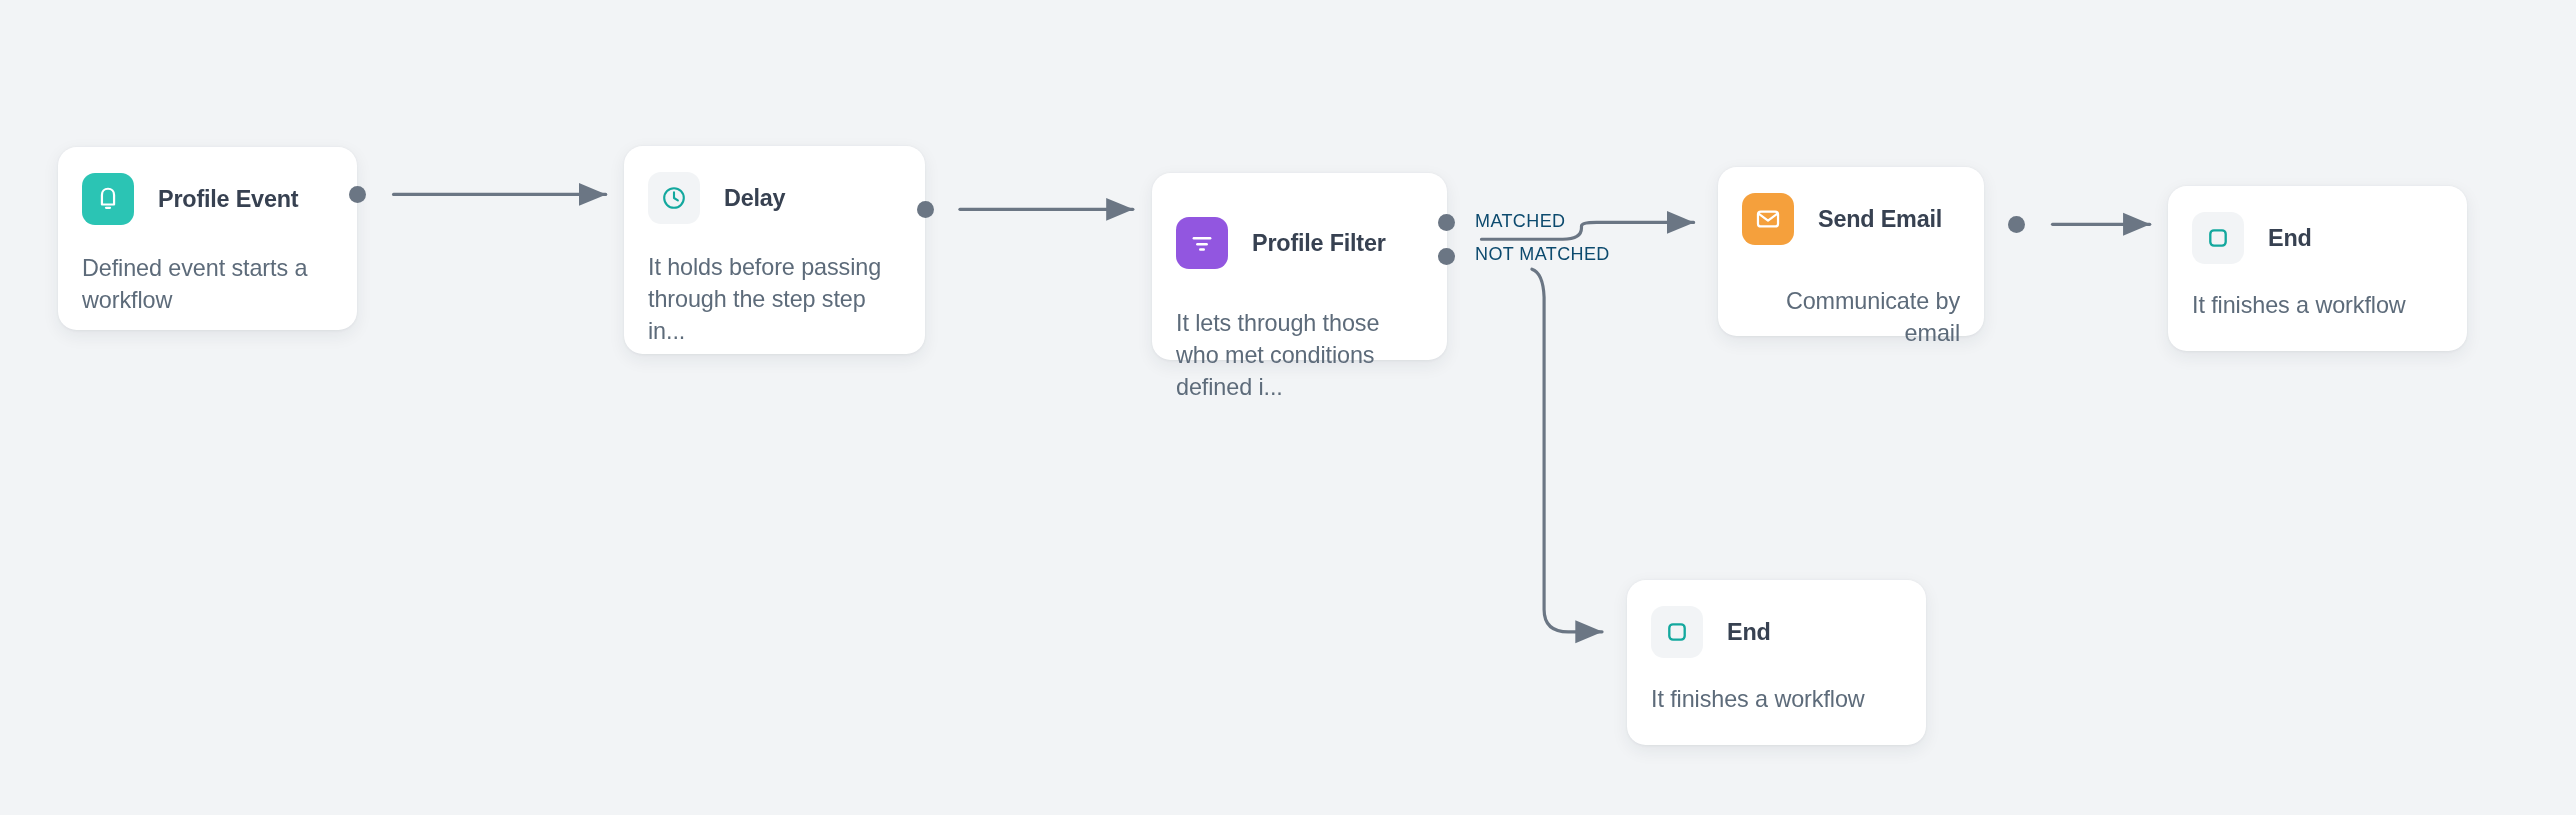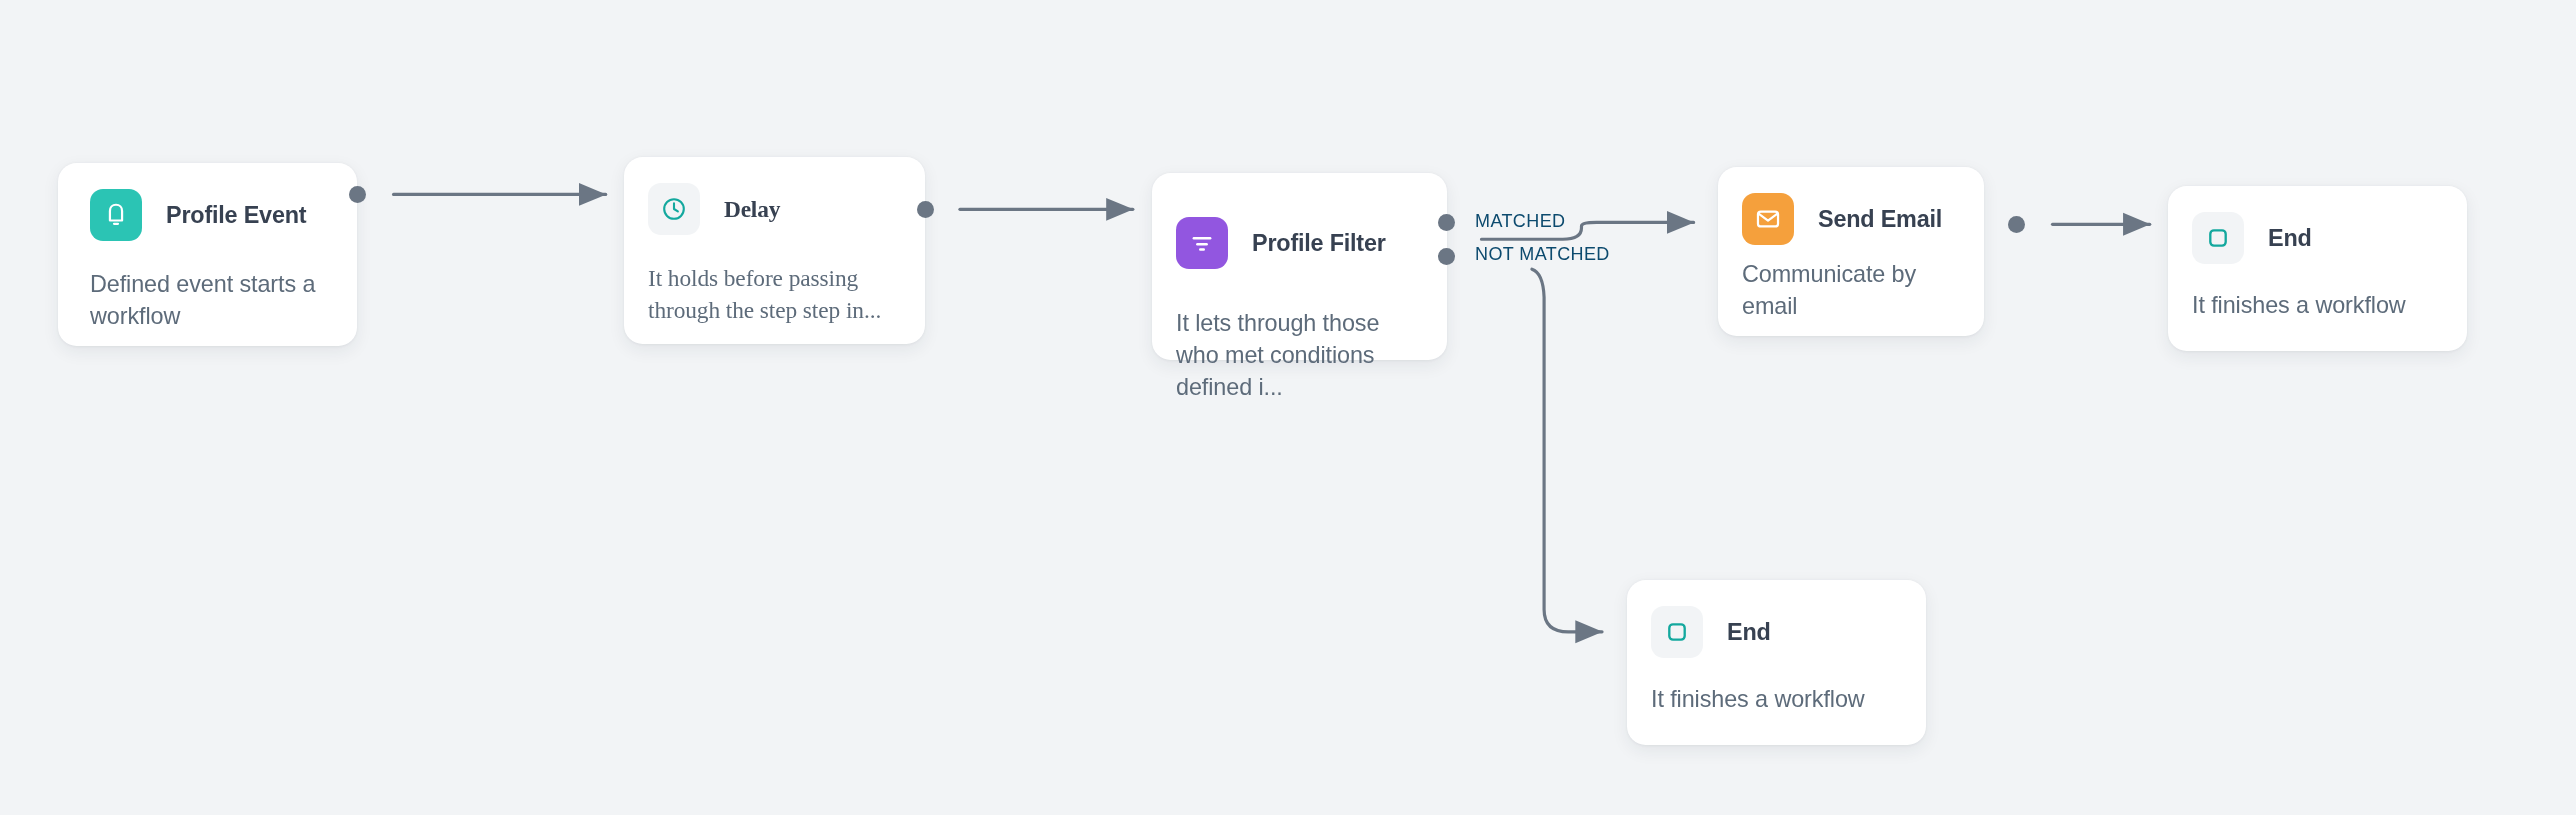--- a/index.html
+++ b/index.html
@@ -92,31 +92,31 @@
   .edge-label {
     position: absolute;
     font-size: 18px;
     color: #0c4a6e;
     letter-spacing: 0.4px;
     white-space: nowrap;
     z-index: 3;
   }
 
   
-  #node-profile-event { left: 58px;   top: 147px;  width: 299px;  height: 183px; padding: 26px 32px; margin-top: 16px; }
-  #node-delay         { left: 624px;  top: 157px;  width: 301px;  height: 187px; padding: 26px 24px; font-family: Liberation Serif, serif; }
+  #node-profile-event { left: 58px;   top: 147px;  width: 299px;  height: 183px; padding: 26px 24px; }
+  #node-delay         { left: 624px;  top: 146px;  width: 301px;  height: 208px; padding: 26px 24px; }
   #node-profile-filter{ left: 1152px; top: 173px;  width: 295px;  height: 187px; padding: 44px 24px; }
   #node-send-email    { left: 1718px; top: 167px;  width: 266px;  height: 169px; padding: 26px 24px; }
   #node-end-top       { left: 2168px; top: 186px;  width: 299px;  height: 165px; padding: 26px 24px; }
   #node-end-bottom    { left: 1627px; top: 580px;  width: 299px;  height: 165px; padding: 26px 24px; }
 
   #node-profile-event .node-desc { margin-top: 28px; }
   #node-delay .node-desc         { margin-top: 28px; }
   #node-profile-filter .node-desc{ margin-top: 39px; }
-  #node-send-email .node-desc    { margin-top: 14px; }
+  #node-send-email .node-desc    { margin-top: 41px; text-align: right; }
   #node-end-top .node-desc       { margin-top: 26px; }
   #node-end-bottom .node-desc    { margin-top: 26px; }
 
   
   #port-profile-event-out  { left: 349px;  top: 186px; }
   #port-delay-out          { left: 917px;  top: 201px; }
   #port-filter-matched     { left: 1438px; top: 214px; }
   #port-filter-notmatched  { left: 1438px; top: 248px; }
   #port-send-email-out     { left: 2008px; top: 216px; }
 

